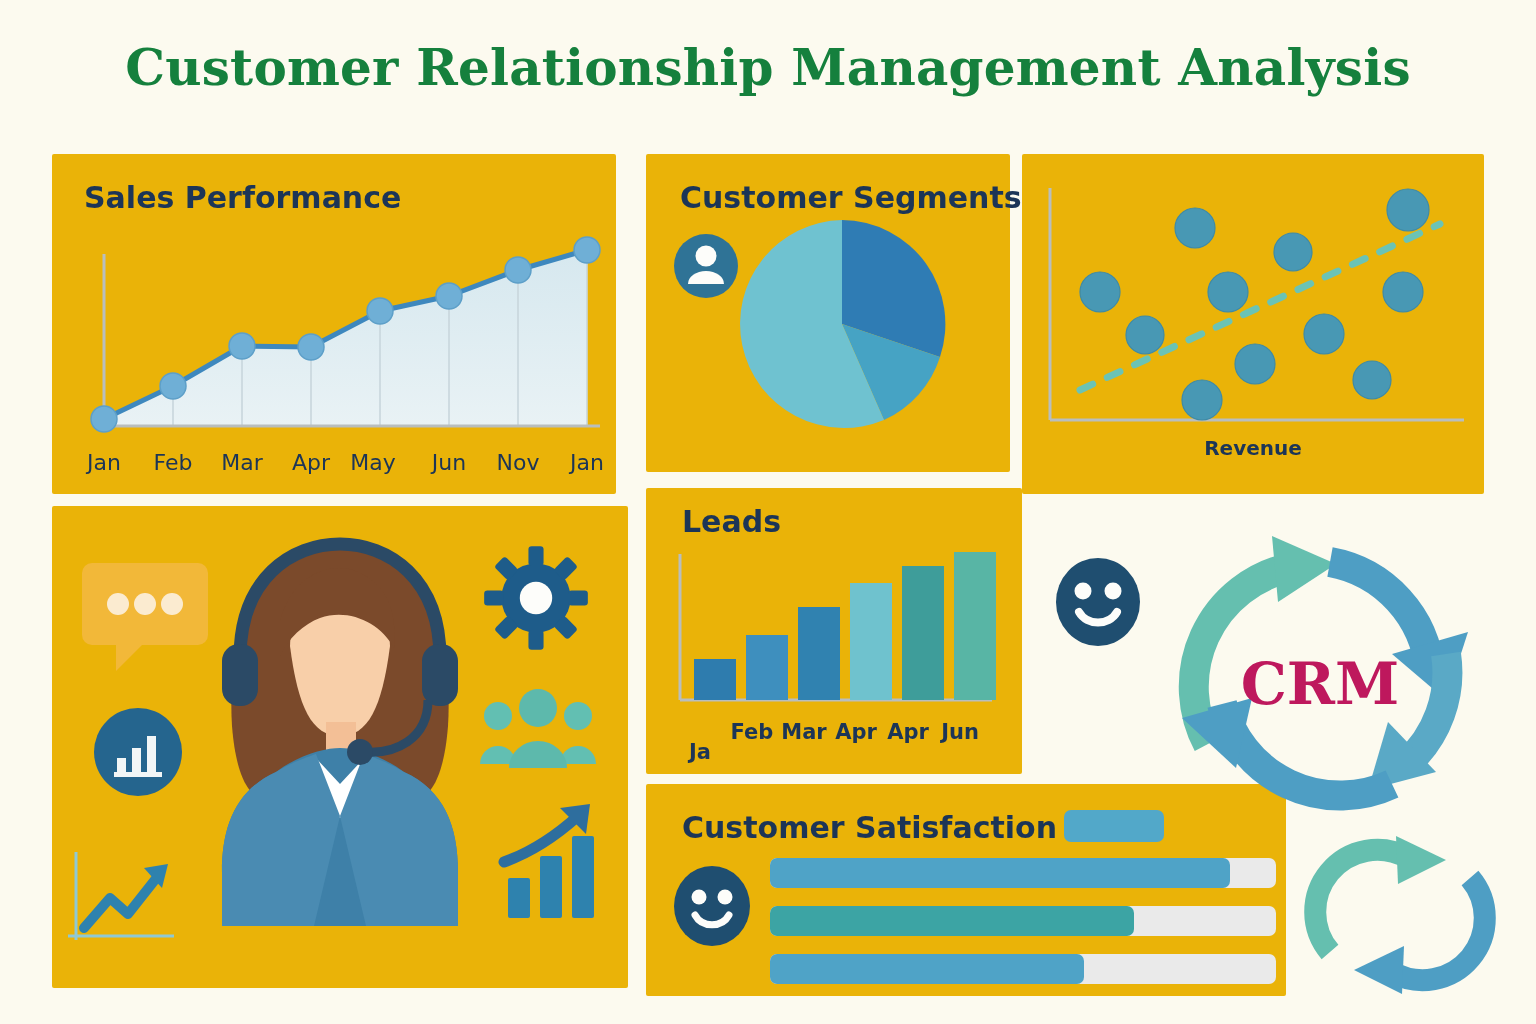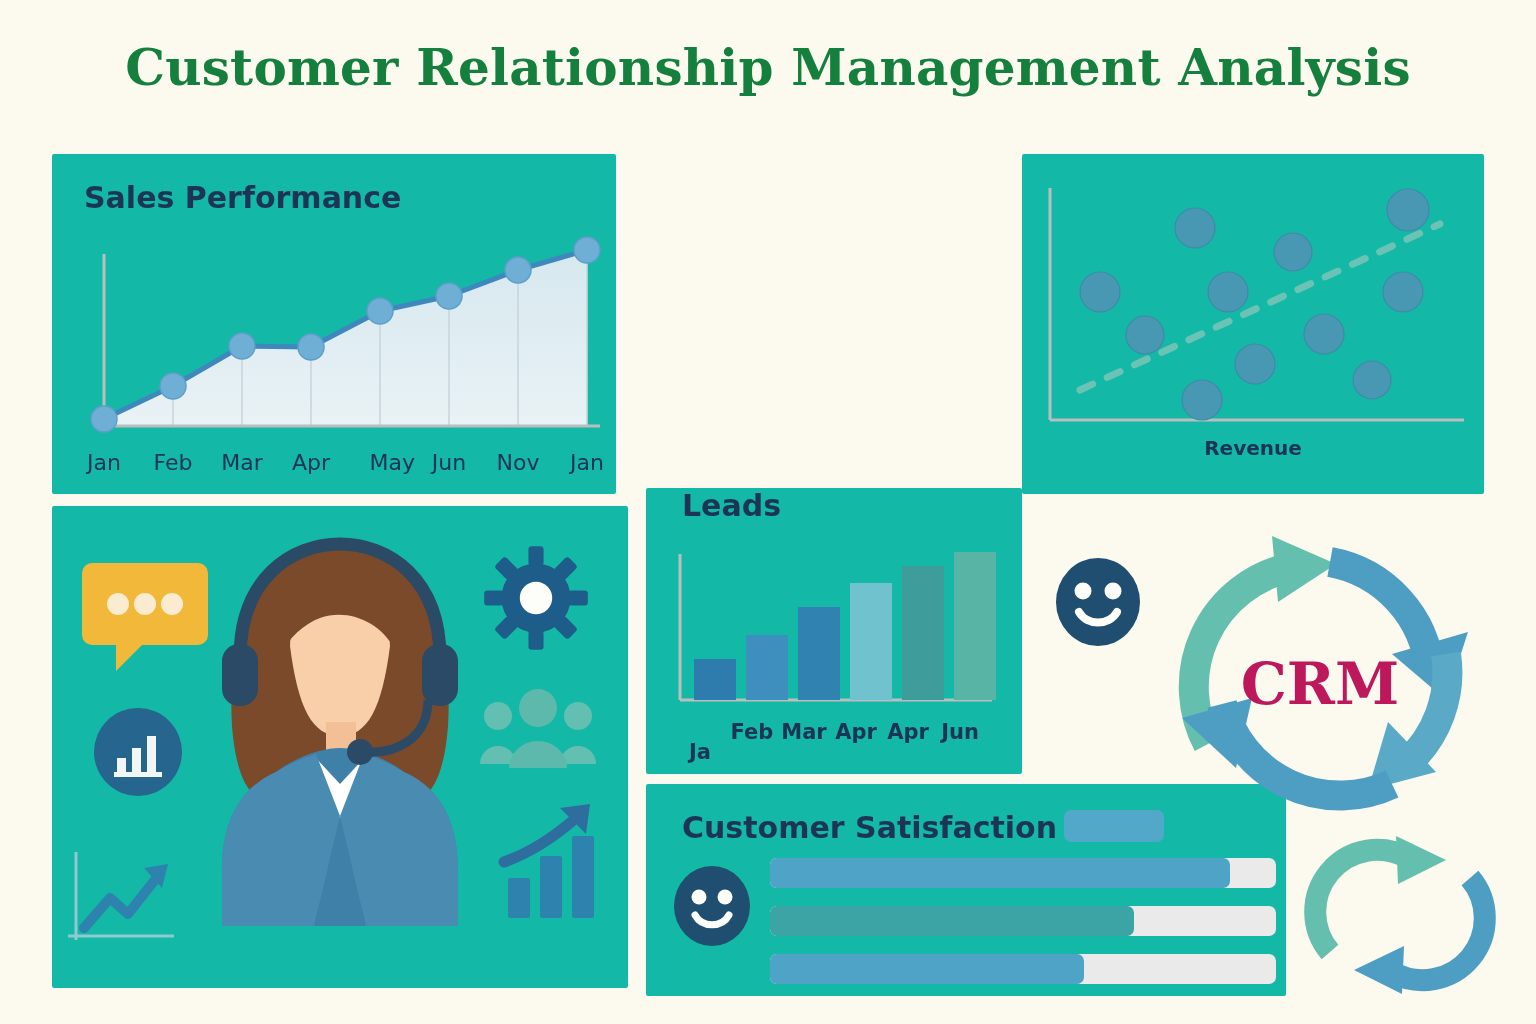--- a/index.html
+++ b/index.html
@@ -11,21 +11,21 @@
     position:relative;
   }
   .page{position:relative;width:1536px;height:1024px;}
 
   .title{
     position:absolute;left:0;top:38px;width:1536px;text-align:center;
     font-family:"DejaVu Serif", serif;
     font-weight:bold;font-size:50px;color:#15803d;letter-spacing:.2px;
   }
 
-  .panel{position:absolute;background:#14b8a6;border-radius:2px;}
+  .panel{position:absolute;background:#eab308;border-radius:2px;}
 
   .card-title{
     position:absolute;font-family:"DejaVu Sans",sans-serif;font-weight:bold;
     color:#1C3557;white-space:nowrap;
   }
 
   
   #p-sales{left:52px;top:154px;width:564px;height:340px;}
   #sales-title{left:32px;top:26px;font-size:30px;}
   #sales-svg{position:absolute;left:14px;top:60px;}
@@ -43,21 +43,21 @@
   #rev-label{
     position:absolute;left:0;top:282px;width:462px;text-align:center;
     font-size:20px;font-weight:bold;color:#1C3557;
   }
 
   
   #p-agent{left:52px;top:506px;width:576px;height:482px;}
 
   
   #p-leads{left:646px;top:488px;width:376px;height:286px;}
-  #leads-title{left:36px;top:0;font-size:30px;}
+  #leads-title{left:36px;top:16px;font-size:30px;}
   .bar-lab{
     position:absolute;font-size:21px;color:#1C3557;font-weight:600;
     text-align:center;width:62px;
   }
 
   
   #p-sat{left:646px;top:784px;width:640px;height:212px;}
   #sat-title{left:36px;top:26px;font-size:30px;}
   #sat-badge{
     position:absolute;left:418px;top:26px;width:100px;height:32px;
@@ -112,26 +112,44 @@
         <circle cx="383" cy="82" r="13"></circle>
         <circle cx="452" cy="56" r="13"></circle>
         <circle cx="521" cy="36" r="13"></circle>
       </g>
     </svg>
 
     <div class="axis-lab" style="left:17px;top:296px;">Jan</div>
     <div class="axis-lab" style="left:86px;top:296px;">Feb</div>
     <div class="axis-lab" style="left:155px;top:296px;">Mar</div>
     <div class="axis-lab" style="left:224px;top:296px;">Apr</div>
-    <div class="axis-lab" style="left:293px;top:296px;text-align:right;">May</div>
+    <div class="axis-lab" style="left:286px;top:296px;">May</div>
     <div class="axis-lab" style="left:362px;top:296px;">Jun</div>
     <div class="axis-lab" style="left:431px;top:296px;">Nov</div>
     <div class="axis-lab" style="left:500px;top:296px;">Jan</div>
   </div>
 
+  <div class="panel" id="p-seg">
+    <div class="card-title" id="seg-title">Customer Segments</div>
+
+    <svg style="position:absolute;left:20px;top:72px;" width="80" height="80" viewBox="0 0 80 80">
+      <circle cx="40" cy="40" r="32" fill="#2F7396"></circle>
+      <circle cx="40" cy="30" r="10.5" fill="#FDFDFA"></circle>
+      <path d="M22 58 a18 13 0 0 1 36 0 z" fill="#FDFDFA"></path>
+    </svg>
+
+    <svg style="position:absolute;left:88px;top:62px;" width="216" height="216" viewBox="0 0 216 216">
+
+      <path d="M108 108 L108 4 A104 104 0 0 1 206 141 Z" fill="#2F7CB4"></path>
+
+      <path d="M108 108 L206 141 A104 104 0 0 1 150 204 Z" fill="#46A3C4"></path>
+
+      <path d="M108 108 L150 204 A104 104 0 1 1 108 4 Z" fill="#6FC2D0"></path>
+    </svg>
+  </div>
 
   <div class="panel" id="p-scatter">
     <svg style="position:absolute;left:18px;top:28px;" width="430" height="260">
       <line x1="10" y1="6" x2="10" y2="238" stroke="#B9BEBE" stroke-width="3"></line>
       <line x1="10" y1="238" x2="424" y2="238" stroke="#B9BEBE" stroke-width="3"></line>
       <line x1="40" y1="208" x2="400" y2="42" stroke="#6BC3B5" stroke-width="7" stroke-linecap="round" stroke-dasharray="14 16"></line>
       <g fill="#4898B4" stroke="#3E8AA6" stroke-width="1.2">
         <circle cx="60" cy="110" r="20"></circle>
         <circle cx="105" cy="153" r="19"></circle>
         <circle cx="155" cy="46" r="20"></circle>

